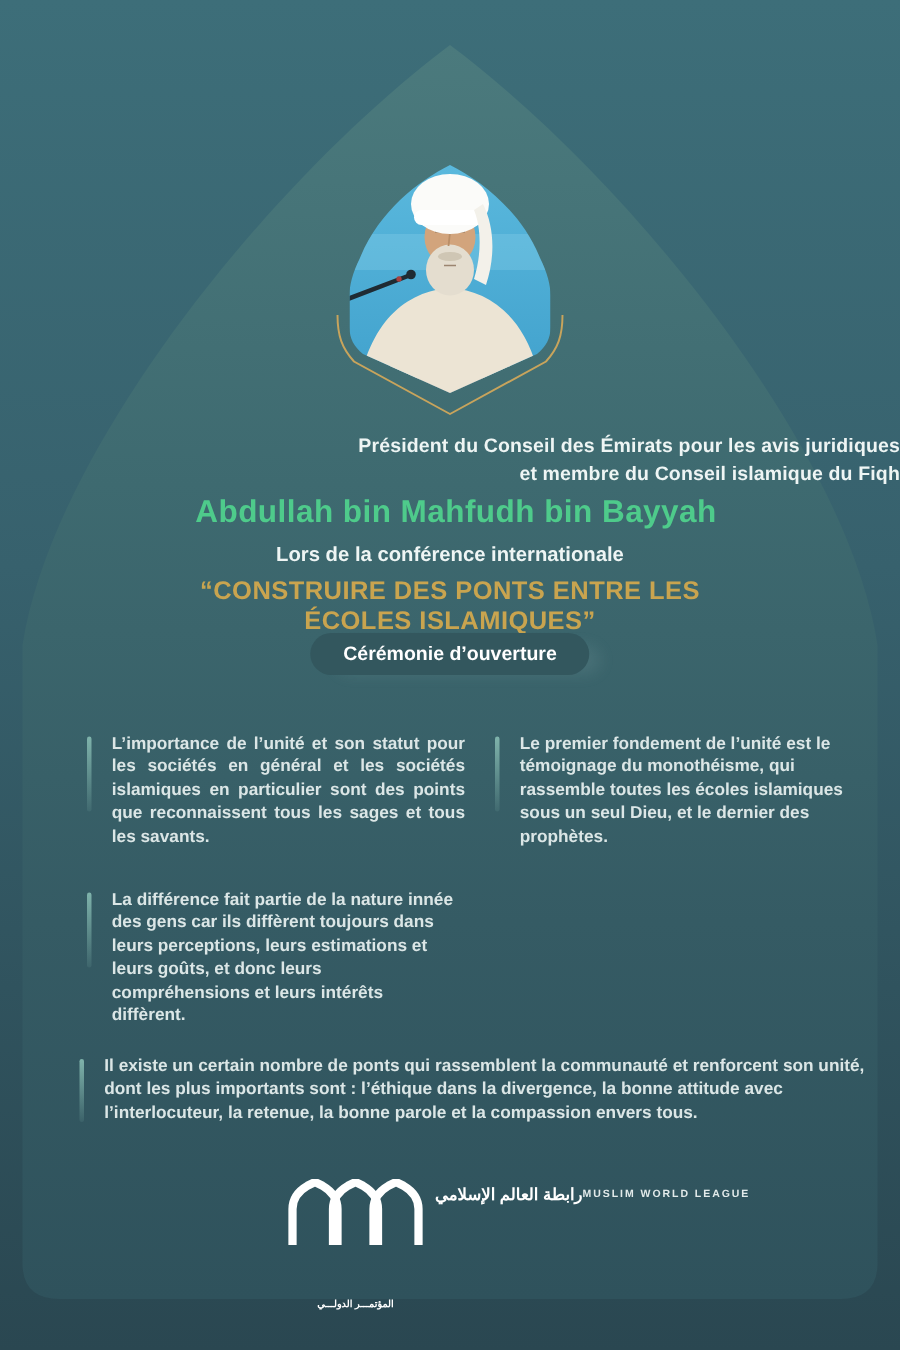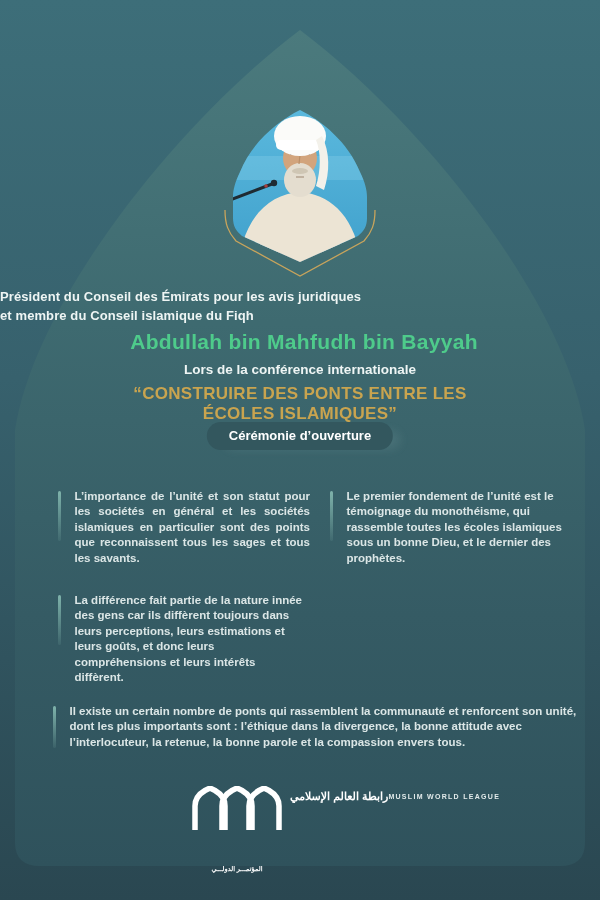--- a/index.html
+++ b/index.html
@@ -5,21 +5,21 @@
   html,body{margin:0;padding:0;background:#222;}
   .poster{
     position:relative;width:600px;height:900px;overflow:hidden;
     background:linear-gradient(180deg,#3d6e79 0%,#37616d 42%,#2a4751 100%);
     font-family:"Liberation Sans", sans-serif;
     -webkit-font-smoothing:antialiased;
   }
   .bg-svg{position:absolute;left:0;top:0;width:600px;height:900px;display:block;}
   .portrait-svg{position:absolute;left:214px;top:100px;width:172px;height:190px;}
 
-  .hline{position:absolute;left:0;width:600px;text-align:left;color:#eef5f4;
+  .hline{position:absolute;left:0;width:600px;text-align:right;color:#eef5f4;
          font-size:13px;font-weight:700;letter-spacing:.1px;}
   .h1{top:289px;}
   .h2{top:308px;}
   .name{position:absolute;left:4px;top:330px;width:600px;text-align:center;
         color:#4ecb8b;font-size:21px;font-weight:700;letter-spacing:.3px;}
   .intro{position:absolute;left:0;top:362px;width:600px;text-align:center;
          color:#eef5f4;font-size:13.5px;font-weight:700;}
   .gold{position:absolute;left:0;width:600px;text-align:center;color:#c9a44f;
         font-size:17px;font-weight:700;letter-spacing:.3px;}
   .g1{top:384px;}
@@ -123,21 +123,21 @@
   <div class="quote q1">
     <span class="qbar"></span>
     <p class="qtext" lang="fr">L’importance de l’unité et son statut pour les sociétés en général et les sociétés islamiques en particulier sont des points que reconnaissent tous les sages et tous les savants.</p>
   </div>
   <div class="quote q2">
     <span class="qbar"></span>
     <p class="qtext" lang="fr">La différence fait partie de la nature innée des gens car ils diffèrent toujours dans leurs perceptions, leurs estimations et leurs goûts, et donc leurs compréhensions et leurs intérêts diffèrent.</p>
   </div>
   <div class="quote q3">
     <span class="qbar"></span>
-    <p class="qtext" lang="fr">Le premier fondement de l’unité est le témoignage du monothéisme, qui rassemble toutes les écoles islamiques sous un bonne Dieu, et le dernier des prophètes.</p>
+    <p class="qtext" lang="fr">Le premier fondement de l’unité est le témoignage du monothéisme, qui rassemble toutes les écoles islamiques sous un seul Dieu, et le dernier des prophètes.</p>
   </div>
   <div class="quote q5">
     <span class="qbar"></span>
     <p class="qtext" lang="fr">Il existe un certain nombre de ponts qui rassemblent la communauté et renforcent son unité, dont les plus importants sont : l’éthique dans la divergence, la bonne attitude avec l’interlocuteur, la retenue, la bonne parole et la compassion envers tous.</p>
   </div>
 
   <div class="logo-left">
     <svg width="94" height="44" viewBox="0 0 94 44" aria-hidden="true">
       <g fill="none" stroke="#ffffff" stroke-width="5.5">
         <path d="M 5 44 L 5 20 C 5 13, 9 8, 15 4.5 L 20 2 L 25 4.5 C 31 8, 35 13, 35 20 L 35 44"></path>

